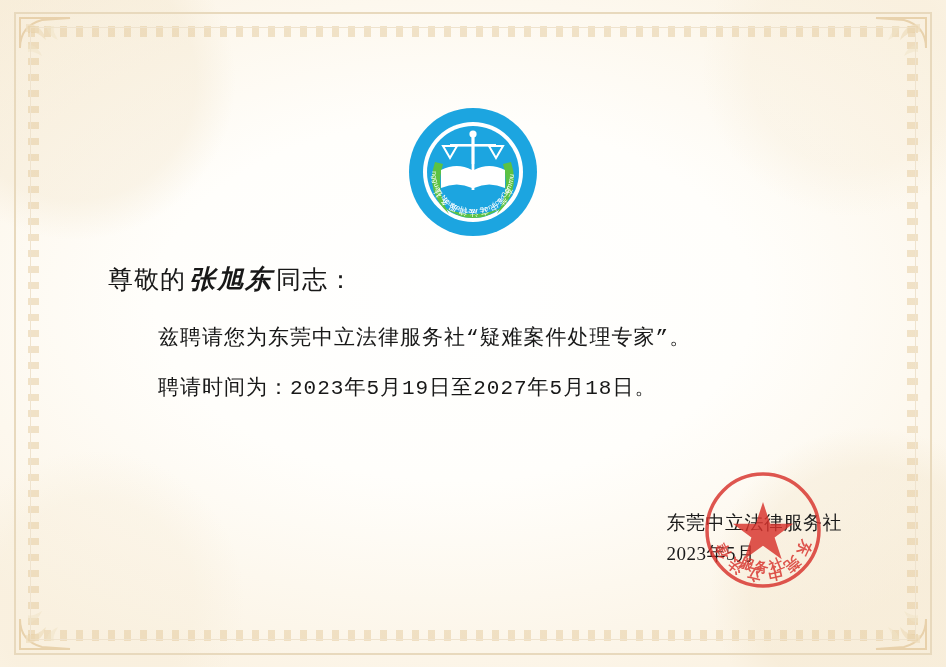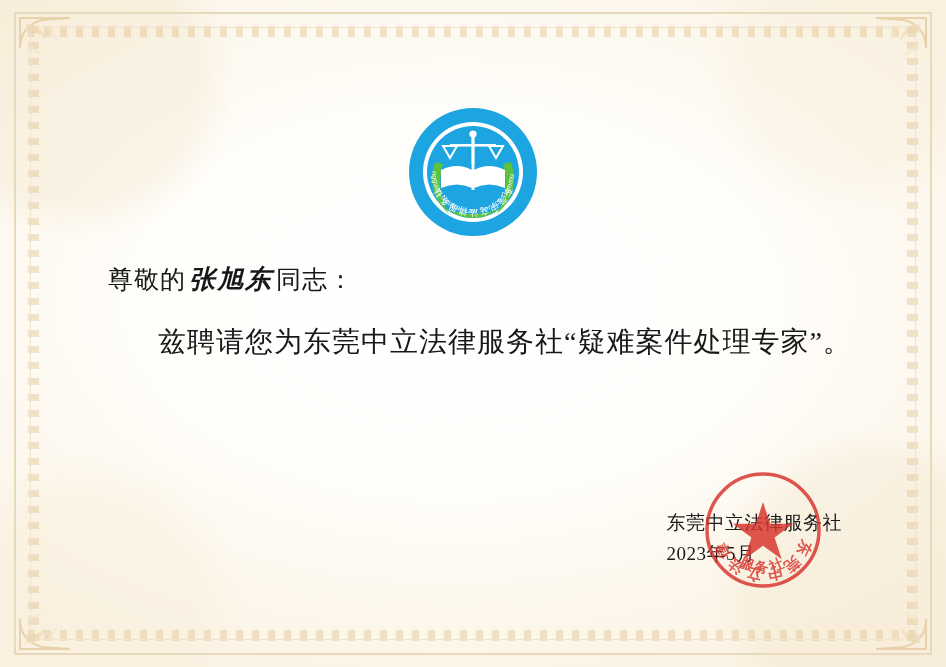--- a/index.html
+++ b/index.html
@@ -109,25 +109,26 @@
   }
   .salutation .name {
     font-family: "DejaVu Serif", "Liberation Serif", serif;
     font-style: italic;
     font-weight: bold;
     font-size: 26px;
     padding: 0 3px;
     letter-spacing: 2px;
   }
   .para {
-    font-size: 28px;
+    font-size: 21px;
     letter-spacing: 1px;
     margin: 0 0 22px 0;
     padding-left: 50px;
     white-space: nowrap;
+    font-family: Liberation Mono, monospace;
   }
   .para:last-child { margin-bottom: 0; }
 
   
   .signature {
     position: absolute;
     right: 104px;
     bottom: 98px;
     text-align: left;
     font-size: 19px;
@@ -225,20 +226,21 @@
       </svg>
     </div>
   </div>
 
   <div class="content">
     <div class="salutation">
       <span>尊敬的</span><span class="name">张旭东</span><span>同志：</span>
     </div>
 
     <p class="para">兹聘请您为东莞中立法律服务社“疑难案件处理专家”。</p>
+    <p class="para">聘请时间为：2023年5月19日至2027年5月18日。</p>
   </div>
 
   <div class="signature">
     <div>东莞中立法律服务社</div>
     <div>2023年5月</div>
   </div>
 
   <div class="seal">
     <svg viewBox="0 0 122 122" width="122" height="122">
       <g opacity="0.82">

